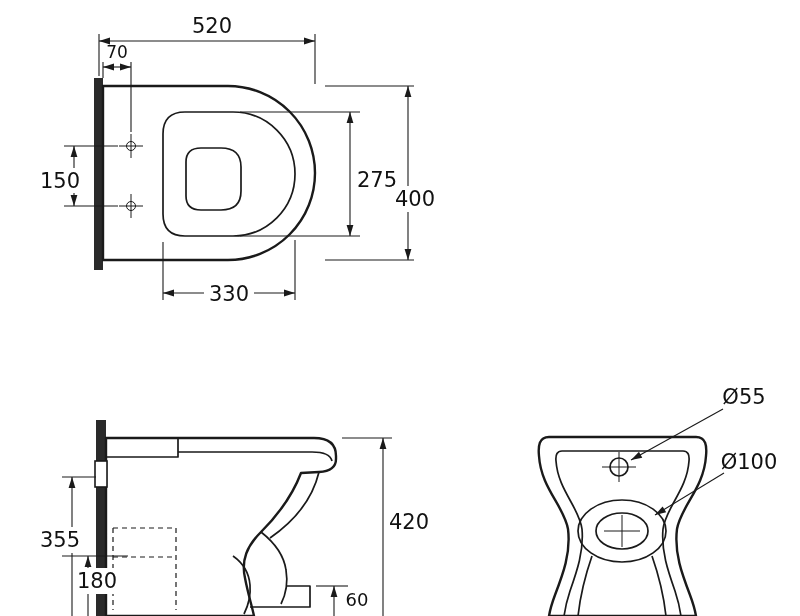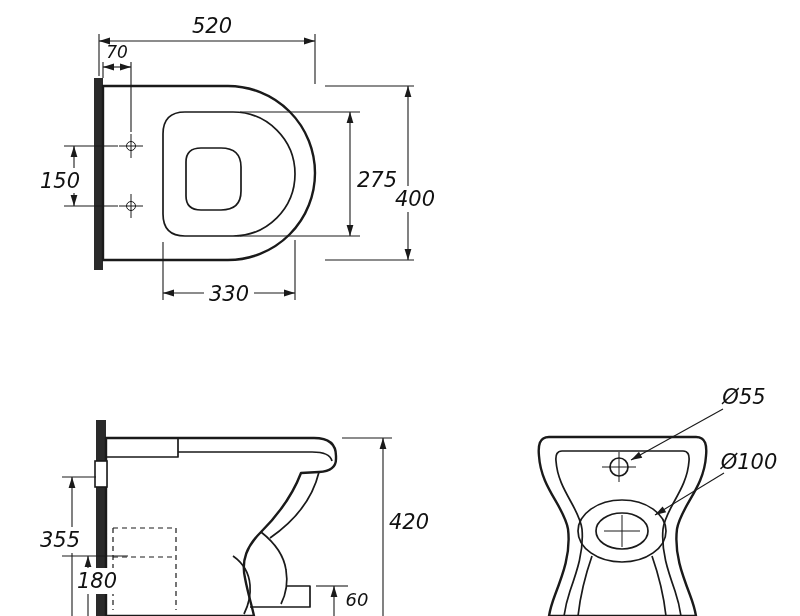--- a/index.html
+++ b/index.html
@@ -3,21 +3,20 @@
 <meta charset="utf-8">
 <style>
   html, body { margin: 0; padding: 0; background: #ffffff; }
   .canvas {
     position: relative;
     width: 800px;
     height: 616px;
     background: #ffffff;
     overflow: hidden;
     font-family: "DejaVu Sans", "Liberation Sans", sans-serif;
-    font-style: italic;
   }
   svg { display: block; }
   .outline  { stroke: #1a1a1a; stroke-width: 2.4; fill: none; stroke-linejoin: round; }
   .outline2 { stroke: #1a1a1a; stroke-width: 1.7; fill: none; stroke-linejoin: round; }
   .thin     { stroke: #1a1a1a; stroke-width: 1;   fill: none; }
   .wall     { fill: #2a2a2a; stroke: none; }
   .dim-line { stroke: #1a1a1a; stroke-width: 1.1; fill: none; }
   .dashed   { stroke: #1a1a1a; stroke-width: 1.2; fill: none; stroke-dasharray: 5 4; }
   .mask     { fill: #ffffff; stroke: none; }
   .dim-text { font-family: "DejaVu Sans", "Liberation Sans", sans-serif; font-size: 21px; fill: #111; }

